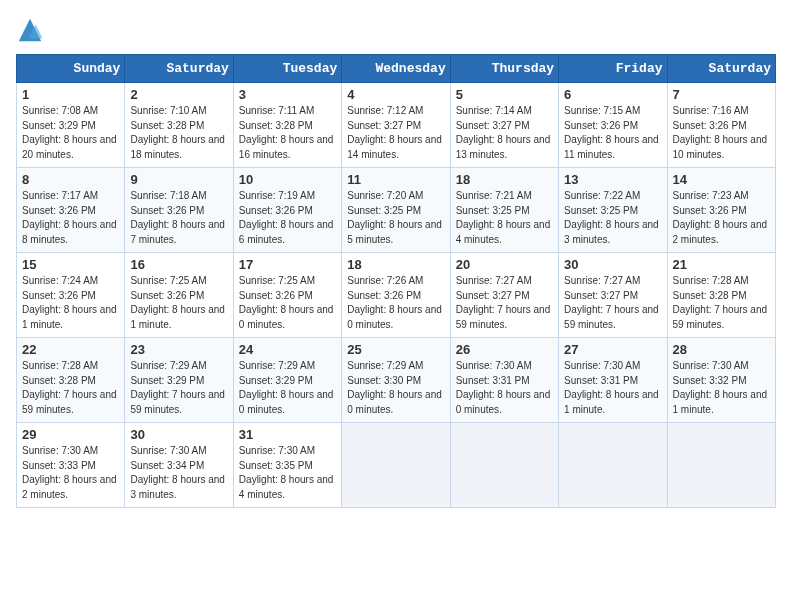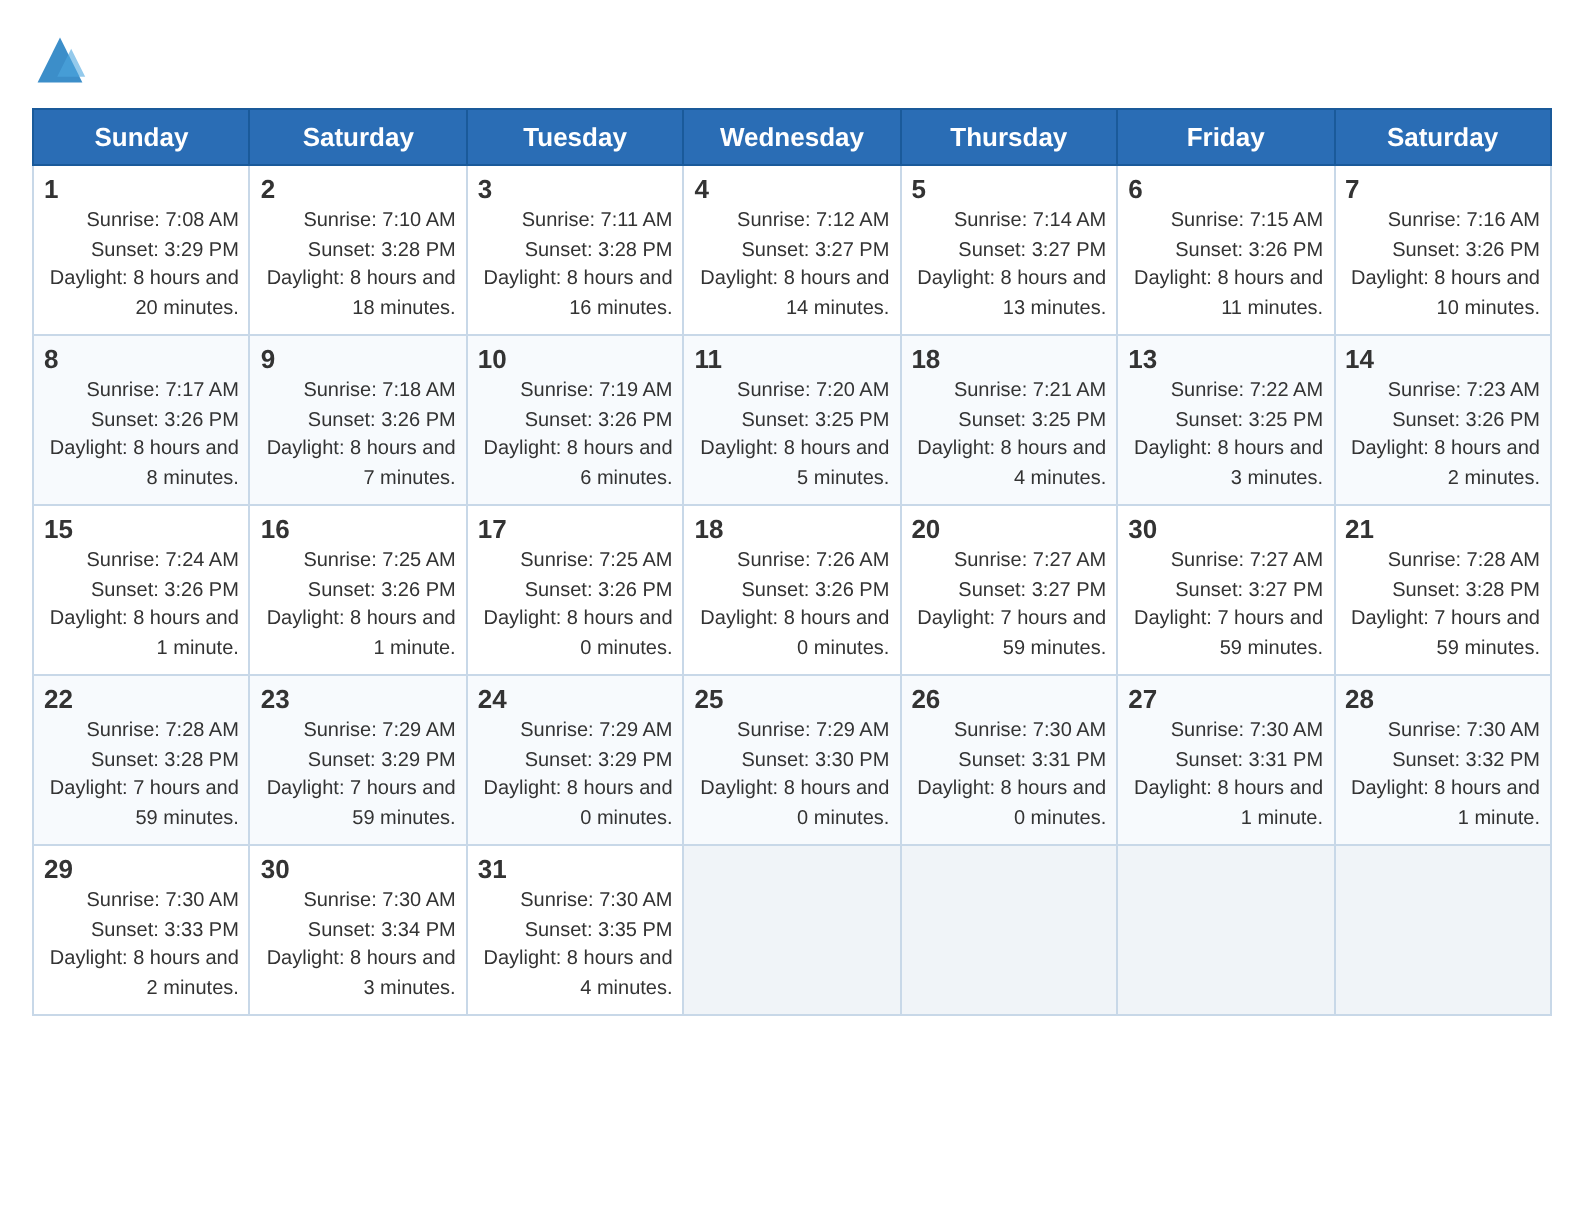--- a/index.html
+++ b/index.html
@@ -50,22 +50,23 @@
       width: 100%;
       border-collapse: collapse;
       table-layout: fixed;
     }
     th {
       background-color: #2a6db5;
       color: #fff;
       font-size: 13px;
       font-weight: bold;
       padding: 6px 4px;
-      text-align: center;
+      text-align: right;
       border: 1px solid #1a5a9a;
+      font-family: Liberation Mono, monospace;
     }
     td {
       border: 1px solid #c8d8e8;
       vertical-align: top;
       padding: 4px 5px;
       background: #fff;
       height: 85px;
       font-size: 10.5px;
       color: #333;
     }
@@ -75,21 +76,20 @@
     .day-num {
       font-size: 13px;
       font-weight: bold;
       display: block;
       margin-bottom: 2px;
     }
     .day-info {
       font-size: 10px;
       line-height: 1.45;
       color: #333;
-      text-align: right;
     }
     tr:nth-child(even) td:not(.empty) {
       background: #f7fafd;
     }
   </style>
 </head>
 <body>
 
 <div class="header">
   <div class="logo">

